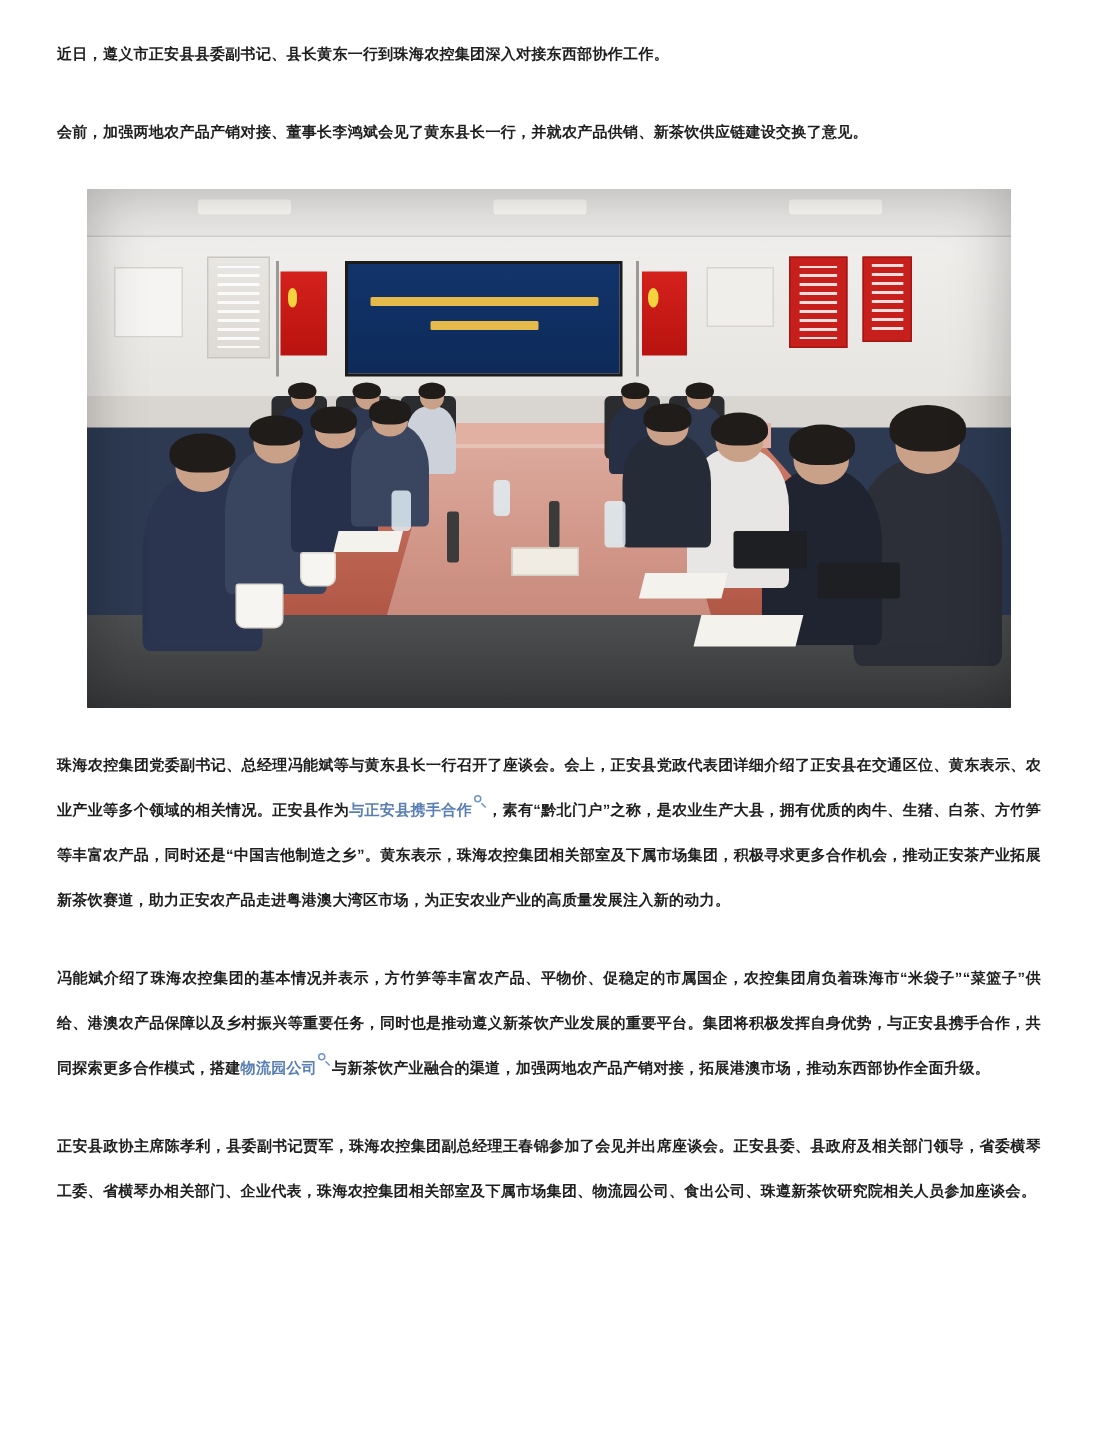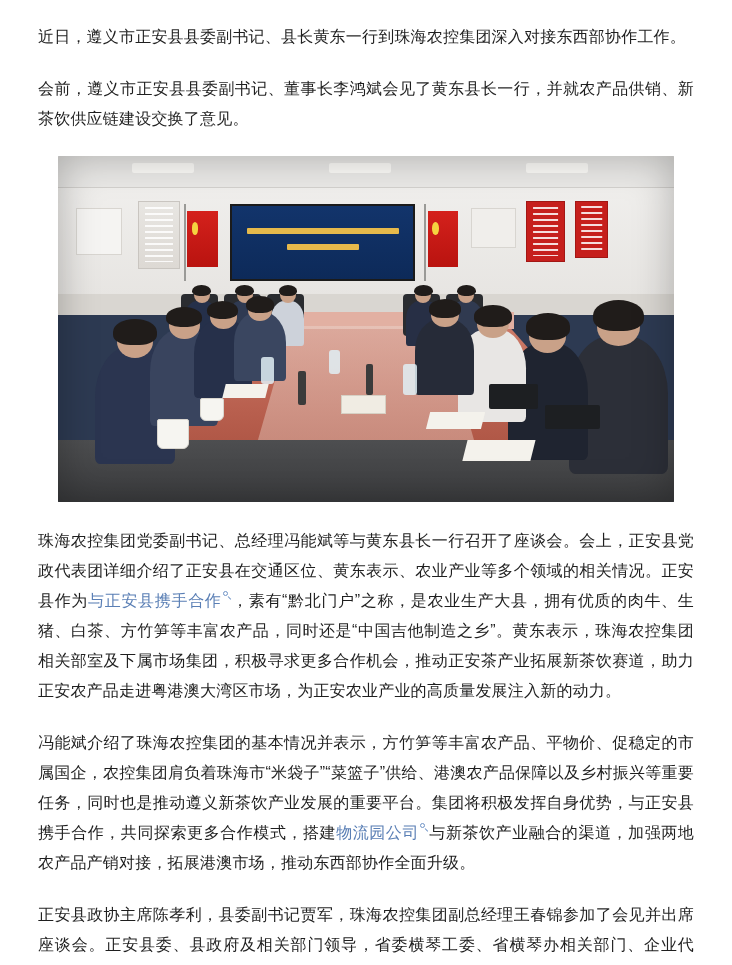--- a/index.html
+++ b/index.html
@@ -12,26 +12,27 @@
     height: 965px;
     font-family: "Liberation Sans", sans-serif;
     color: #222222;
     overflow: hidden;
   }
   .article {
     padding: 22px 38px 10px 38px;
     box-sizing: border-box;
   }
   p.para {
-    font-size: 16px;
+    font-size: 10px;
     line-height: 30px;
     letter-spacing: 0.2px;
     margin: 0 0 22px 0;
     text-align: justify;
     color: #1f1f1f;
+    font-weight: bold;
   }
   p.para:last-child {
     margin-bottom: 0;
   }
   .link {
     color: #5a7fb5;
     cursor: pointer;
     position: relative;
     white-space: nowrap;
   }
@@ -292,21 +293,21 @@
     pointer-events: none;
   }
 </style>
 </head>
 <body>
 
 <div class="article">
 
   <p class="para">近日，遵义市正安县县委副书记、县长黄东一行到珠海农控集团深入对接东西部协作工作。</p>
 
-  <p class="para">会前，遵义市正安县县委副书记、董事长李鸿斌会见了黄东县长一行，并就农产品供销、新茶饮供应链建设交换了意见。</p>
+  <p class="para">会前，加强两地农产品产销对接、董事长李鸿斌会见了黄东县长一行，并就农产品供销、新茶饮供应链建设交换了意见。</p>
 
   <div class="photo-wrap">
     <div class="photo">
       <div class="wall"></div>
       <div class="ceiling"></div>
       <div class="ceil-light" style="left:12%"></div>
       <div class="ceil-light" style="left:44%"></div>
       <div class="ceil-light" style="left:76%"></div>
       <div class="wall-base"></div>
 

